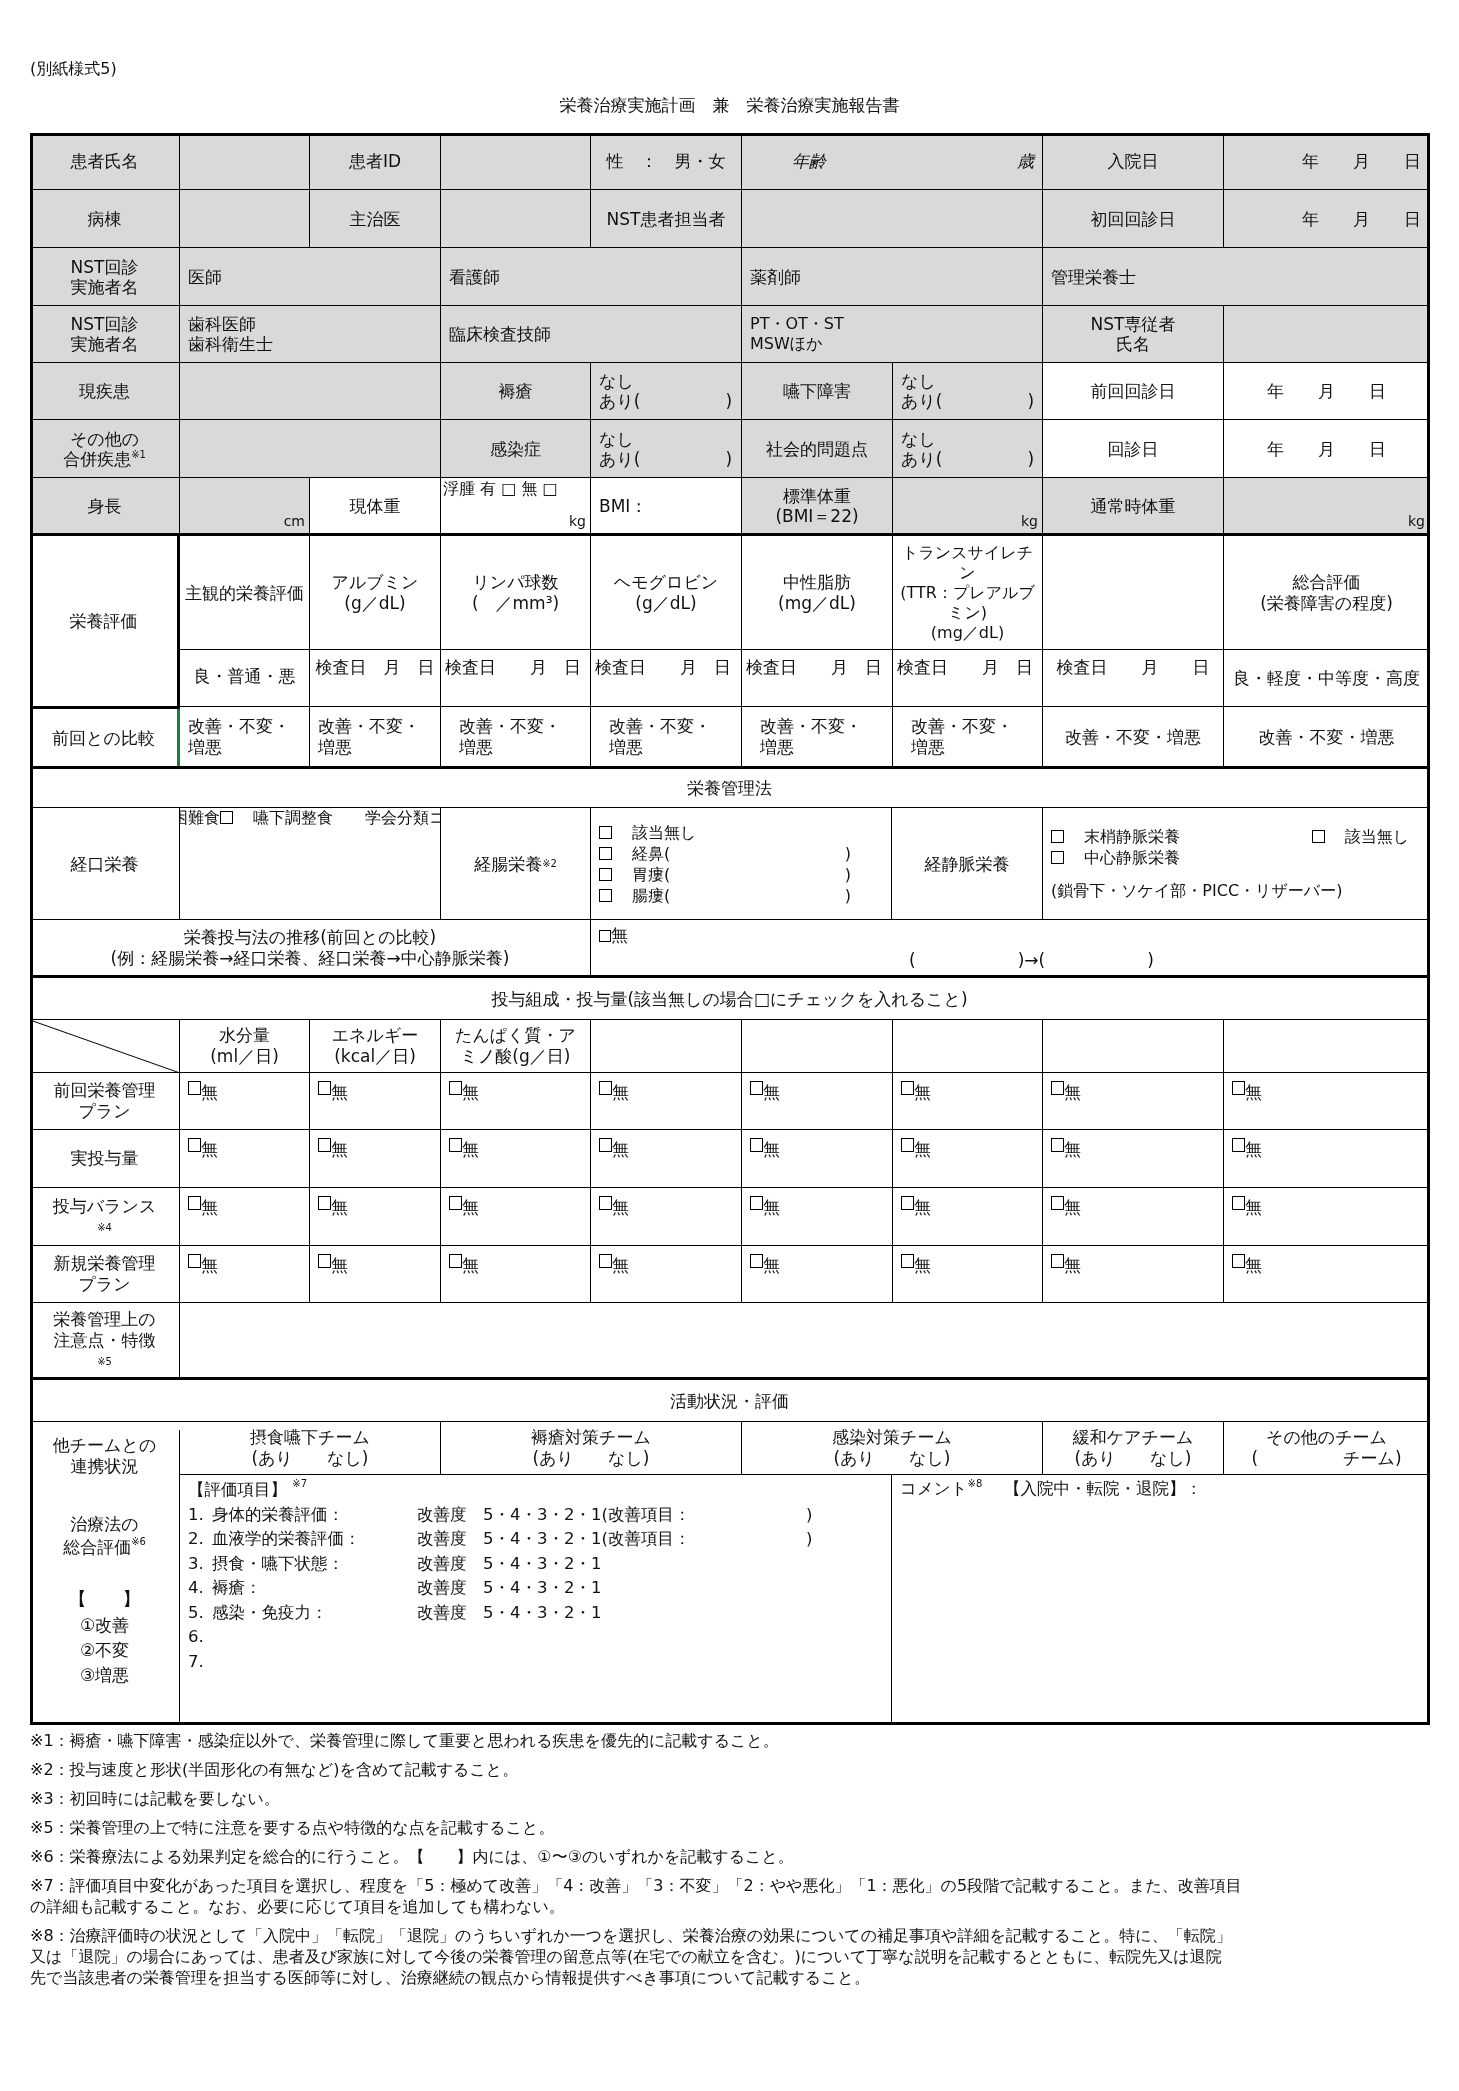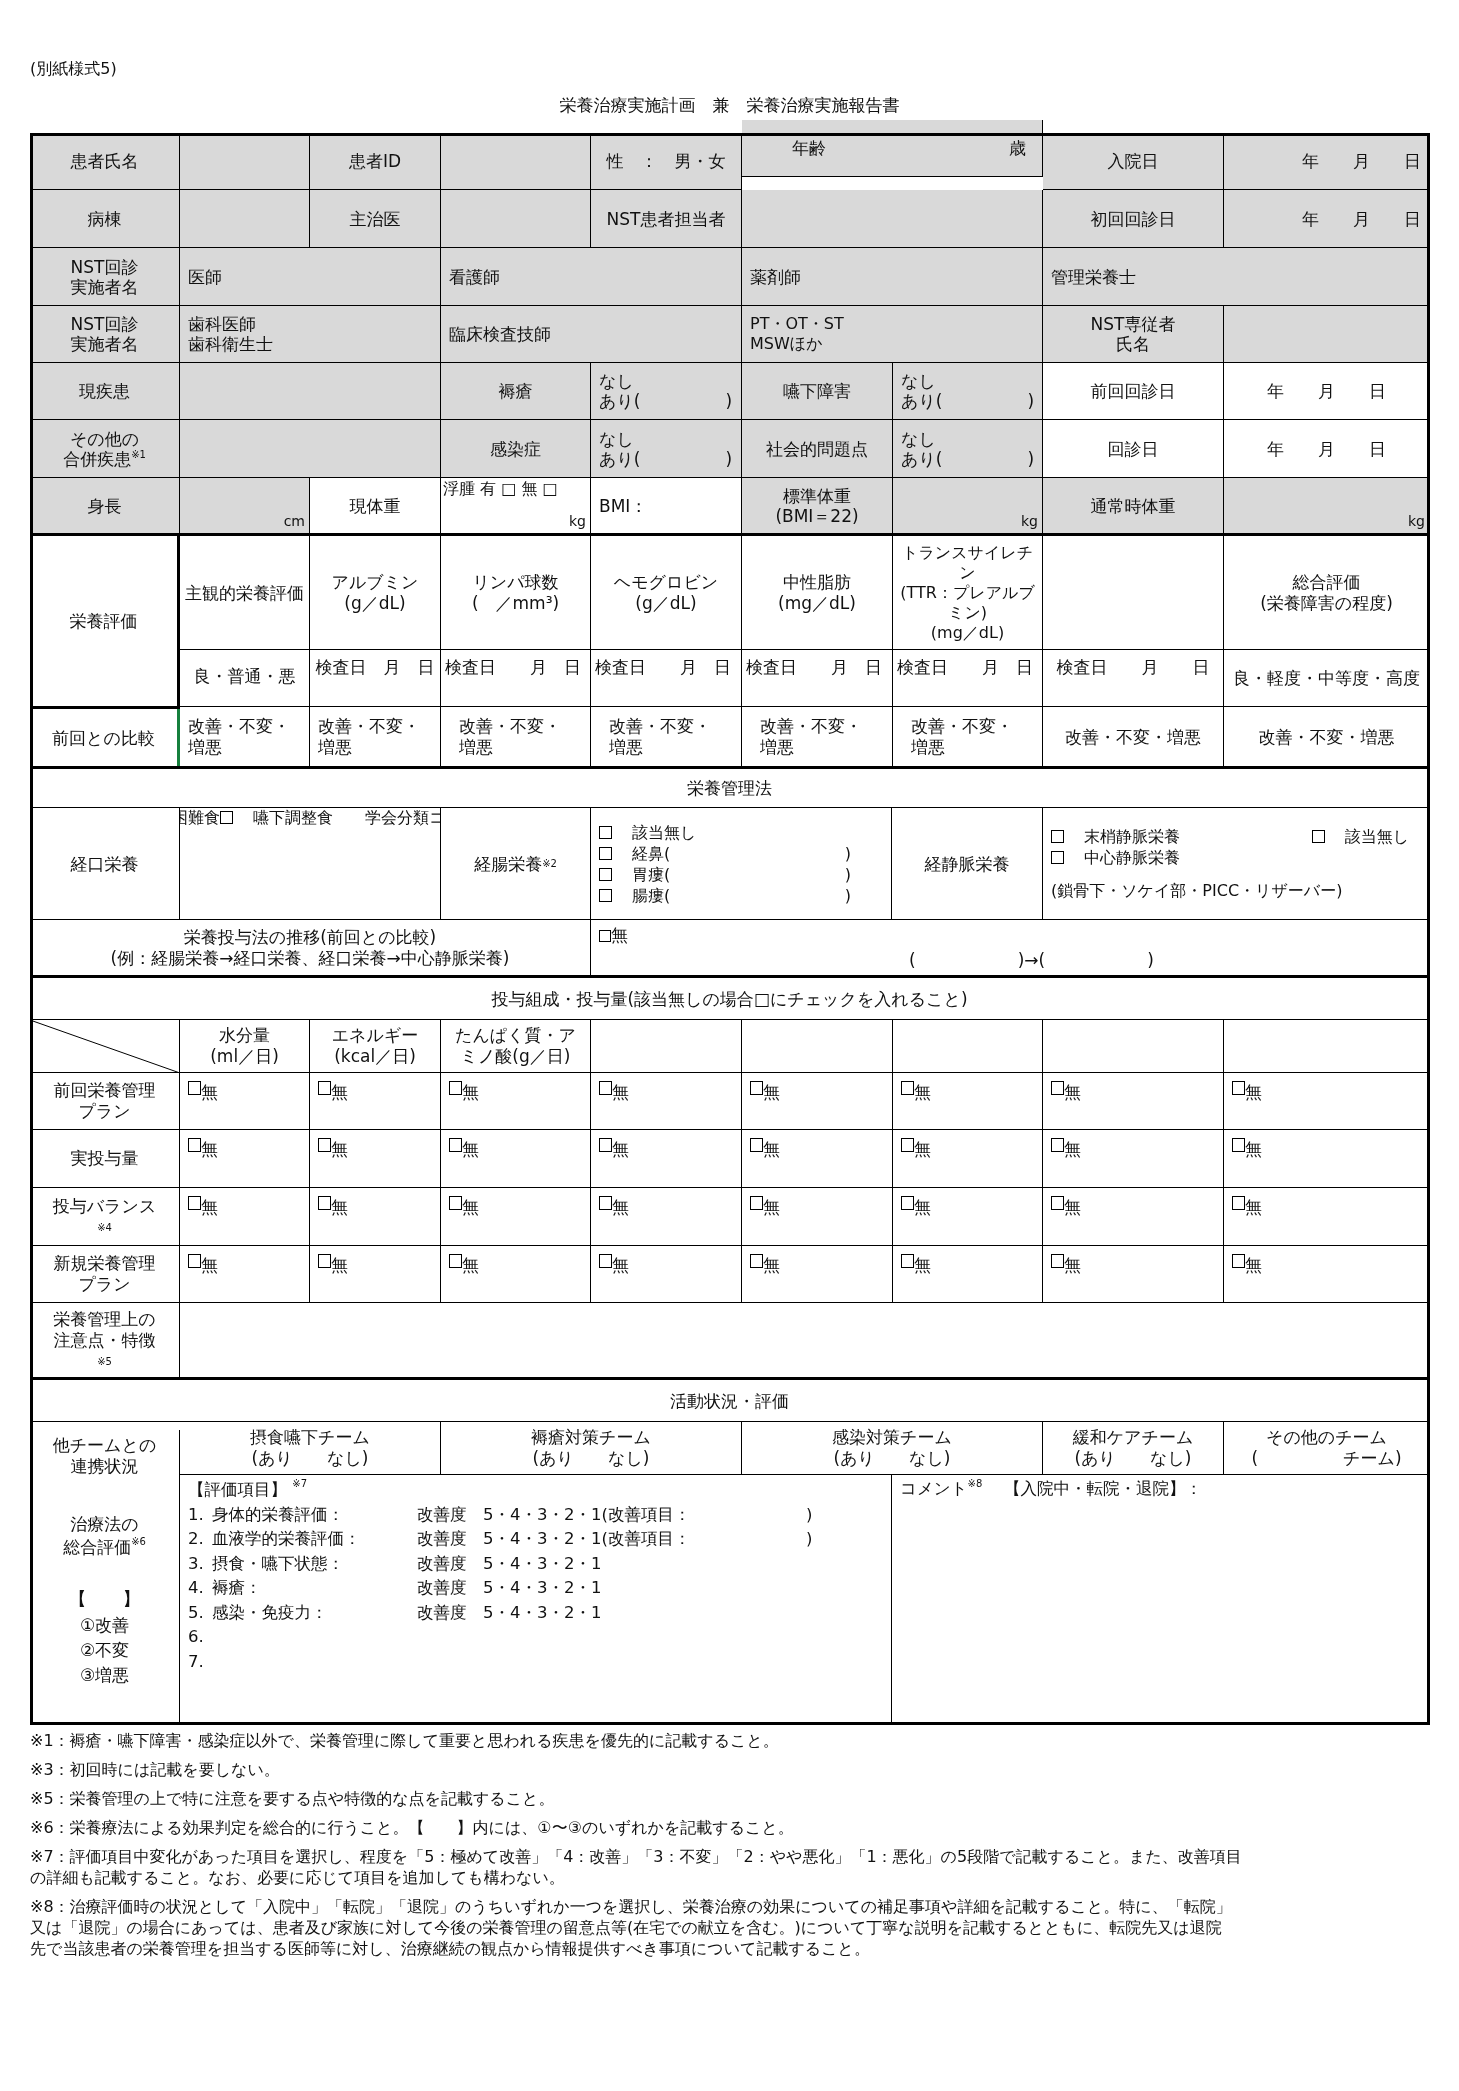--- a/index.html
+++ b/index.html
@@ -26,21 +26,21 @@
 <div class="abs txt" style="left:30px;top:58px;font-size:16px;">(別紙様式5)</div>
 <div class="abs txt" style="left:0;width:1459px;top:94px;text-align:center;font-size:17px;">栄養治療実施計画　兼　栄養治療実施報告書</div>
 
 <div class="abs" style="left:30px;top:133px;width:1400px;height:1592px;border:3px solid #000;border-right:3px solid #000;box-sizing:border-box;"></div>
 
 <div class="cell gray c" style="left:30px;top:133px;width:150px;height:57px;">患者氏名</div>
 <div class="cell gray" style="left:180px;top:133px;width:130px;height:57px;"></div>
 <div class="cell gray c" style="left:310px;top:133px;width:131px;height:57px;">患者ID</div>
 <div class="cell gray" style="left:441px;top:133px;width:150px;height:57px;"></div>
 <div class="cell gray c" style="left:591px;top:133px;width:151px;height:57px;">性　：　男・女</div>
-<div class="cell gray" style="left:742px;top:120px;width:301px;height:57px;justify-content:space-between;padding:0 16px 0 50px;">
+<div class="cell gray" style="left:742px;top:133px;width:301px;height:57px;justify-content:space-between;padding:0 8px 0 50px;font-style:italic;">
   <span>年齢</span>
   <span>歳</span>
 </div>
 <div class="cell gray c" style="left:1043px;top:133px;width:181px;height:57px;">入院日</div>
 <div class="cell gray r" style="left:1224px;top:133px;width:206px;height:57px;">年　　月　　日</div>
 
 <div class="cell gray c" style="left:30px;top:190px;width:150px;height:58px;">病棟</div>
 <div class="cell gray" style="left:180px;top:190px;width:130px;height:58px;"></div>
 <div class="cell gray c" style="left:310px;top:190px;width:131px;height:58px;">主治医</div>
 <div class="cell gray" style="left:441px;top:190px;width:150px;height:58px;"></div>
@@ -284,20 +284,21 @@
   <div id="eval-items"><div style="display: flex;"><span style="width: 14px;">1.</span><span style="width: 205px; padding-left: 10px;">身体的栄養評価：</span><span>改善度　5・4・3・2・1(改善項目：　　　　　　　)</span></div><div style="display: flex;"><span style="width: 14px;">2.</span><span style="width: 205px; padding-left: 10px;">血液学的栄養評価：</span><span>改善度　5・4・3・2・1(改善項目：　　　　　　　)</span></div><div style="display: flex;"><span style="width: 14px;">3.</span><span style="width: 205px; padding-left: 10px;">摂食・嚥下状態：</span><span>改善度　5・4・3・2・1</span></div><div style="display: flex;"><span style="width: 14px;">4.</span><span style="width: 205px; padding-left: 10px;">褥瘡：</span><span>改善度　5・4・3・2・1</span></div><div style="display: flex;"><span style="width: 14px;">5.</span><span style="width: 205px; padding-left: 10px;">感染・免疫力：</span><span>改善度　5・4・3・2・1</span></div><div style="display: flex;"><span style="width: 14px;">6.</span><span style="width: 205px; padding-left: 10px;"></span><span></span></div><div style="display: flex;"><span style="width: 14px;">7.</span><span style="width: 205px; padding-left: 10px;"></span><span></span></div></div>
 </div>
 <div class="cell white" style="left:892px;top:1475px;width:538px;height:250px;align-items:flex-start;padding:3px 0 0 8px;font-size:16.5px;">
   <span>コメント</span><sup>※8</sup><span>　 </span><span>【入院中・転院・退院】：</span>
 </div>
 
 <div class="abs" style="left:30px;top:133px;width:1400px;height:1592px;border:3px solid #000;pointer-events:none;"></div>
 
 <div id="footnotes" class="abs" style="left:30px;top:1730px;width:1410px;">
     <div style="font-size: 16px; line-height: 21px; white-space: pre-wrap; margin-bottom: 8px;">※1：褥瘡・嚥下障害・感染症以外で、栄養管理に際して重要と思われる疾患を優先的に記載すること。</div>
+    <div style="font-size: 16px; line-height: 21px; white-space: pre-wrap; margin-bottom: 8px;">※2：投与速度と形状(半固形化の有無など)を含めて記載すること。</div>
     <div style="font-size: 16px; line-height: 21px; white-space: pre-wrap; margin-bottom: 8px;">※3：初回時には記載を要しない。</div>
     <div style="font-size: 16px; line-height: 21px; white-space: pre-wrap; margin-bottom: 8px;">※5：栄養管理の上で特に注意を要する点や特徴的な点を記載すること。</div>
     <div style="font-size: 16px; line-height: 21px; white-space: pre-wrap; margin-bottom: 8px;">※6：栄養療法による効果判定を総合的に行うこと。【　　】内には、①〜③のいずれかを記載すること。</div>
     <div style="font-size: 16px; line-height: 21px; white-space: pre-wrap; margin-bottom: 8px;">※7：評価項目中変化があった項目を選択し、程度を「5：極めて改善」「4：改善」「3：不変」「2：やや悪化」「1：悪化」の5段階で記載すること。また、改善項目
 の詳細も記載すること。なお、必要に応じて項目を追加しても構わない。</div>
     <div style="font-size: 16px; line-height: 21px; white-space: pre-wrap; margin-bottom: 8px;">※8：治療評価時の状況として「入院中」「転院」「退院」のうちいずれか一つを選択し、栄養治療の効果についての補足事項や詳細を記載すること。特に、「転院」
 又は「退院」の場合にあっては、患者及び家族に対して今後の栄養管理の留意点等(在宅での献立を含む。)について丁寧な説明を記載するとともに、転院先又は退院
 先で当該患者の栄養管理を担当する医師等に対し、治療継続の観点から情報提供すべき事項について記載すること。</div>
   </div>
 

